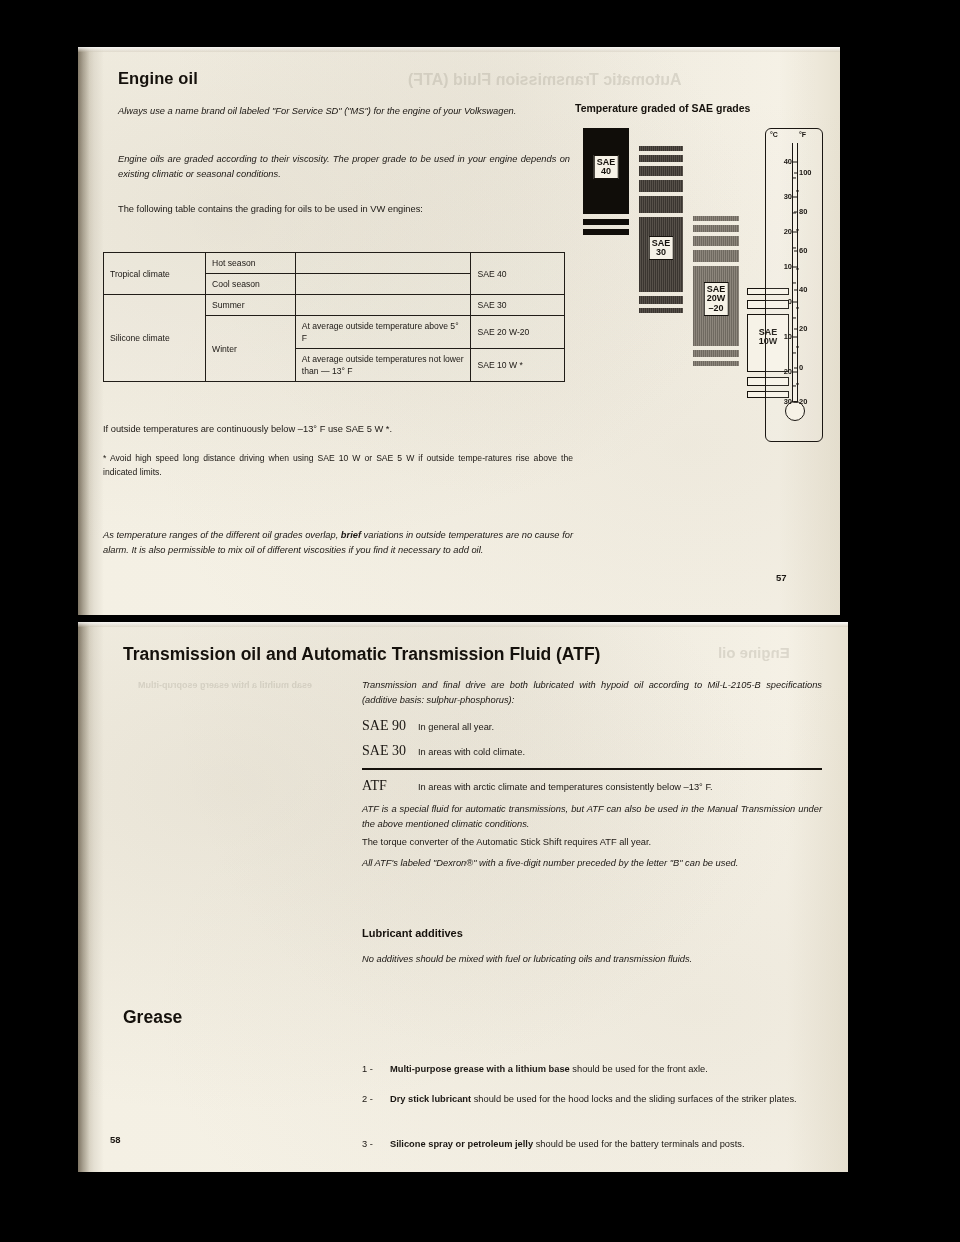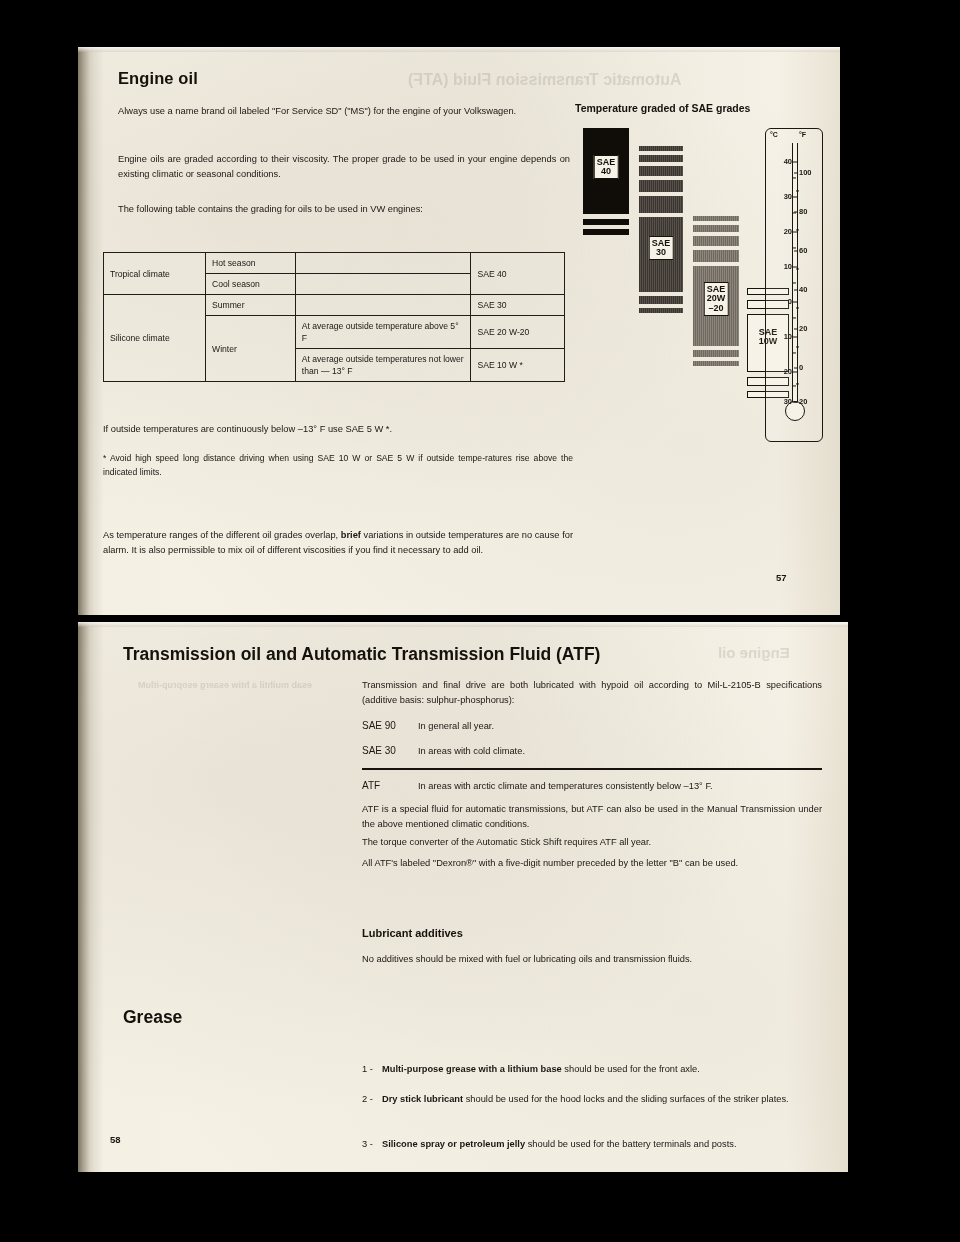--- a/index.html
+++ b/index.html
@@ -29,21 +29,21 @@
     pointer-events:none;}
   .topedge{position:absolute;left:0;right:0;top:0;height:5px;
     background:linear-gradient(180deg,rgba(255,255,255,.85),rgba(180,170,150,.25));pointer-events:none;}
 
   .content{position:relative;z-index:3;}
 
   
   .h1{font-size:16.5px;font-weight:bold;letter-spacing:.1px;color:#15110c;}
   .h1big{font-size:17.5px;font-weight:bold;color:#15110c;}
   .h3{font-size:11px;font-weight:bold;color:#15110c;}
-  .p{font-size:9.3px;line-height:15px;color:#1b1713;text-align:justify;}
+  .p{font-size:9.3px;line-height:15px;color:#1b1713;text-align:justify;font-style:italic;}
   .pl{font-size:9.3px;line-height:15px;color:#1b1713;}
   .small{font-size:8.6px;line-height:13.5px;color:#1b1713;text-align:justify;}
   b{font-weight:bold;}
   .pageno{position:absolute;font-size:9.5px;font-weight:bold;color:#1b1713;}
 
   
   .ghost{position:absolute;color:rgba(120,115,100,.20);font-weight:bold;
     transform:scaleX(-1);pointer-events:none;z-index:2;white-space:nowrap;}
 
   
@@ -97,32 +97,32 @@
   .tickF{position:absolute;left:33px;font-size:7.5px;font-weight:bold;color:#1b1713;
     transform:translateY(-50%);white-space:nowrap;}
   .tickF::before{content:"";position:absolute;left:-5px;top:50%;width:4px;height:1.3px;background:#1b1713;}
   .minorC{position:absolute;right:26px;width:3px;height:1.1px;background:#1b1713;transform:translateY(-50%);}
   .minorF{position:absolute;left:30px;width:3px;height:1.1px;background:#1b1713;transform:translateY(-50%);}
 
   
   #p2title{position:absolute;left:45px;top:22px;}
   #p2intro{position:absolute;left:284px;top:56px;width:460px;}
   .defrow{position:absolute;left:284px;width:460px;font-size:9.3px;line-height:15px;color:#1b1713;}
-  .defkey{display:inline-block;width:56px;font-size:10px;}
+  .defkey{display:inline-block;width:56px;font-size:14px;font-family:Liberation Serif, serif;}
   #p2rule{position:absolute;left:284px;top:146px;width:460px;height:1.6px;background:#15110c;}
   #p2atfrow{position:absolute;left:284px;top:156px;width:460px;}
   #p2p1{position:absolute;left:284px;top:180px;width:460px;}
   #p2p2{position:absolute;left:284px;top:213px;width:460px;}
   #p2p3{position:absolute;left:284px;top:234px;width:460px;}
   #p2sub{position:absolute;left:284px;top:305px;}
   #p2p4{position:absolute;left:284px;top:330px;width:460px;}
   #greaseTitle{position:absolute;left:45px;top:385px;text-align:center;}
   .gitem{position:absolute;left:284px;width:464px;font-size:9.3px;line-height:14.5px;color:#1b1713;}
   .gnum{position:absolute;left:0;}
-  .gtext{display:block;margin-left:20px;}
+  .gtext{display:block;margin-left:28px;}
 
   
   #footbar{position:absolute;left:0;top:1196px;width:960px;height:46px;background:#000;}
 </style>
 </head>
 <body>
 
 <div class="scan">
 
   <div class="page" id="page1">

